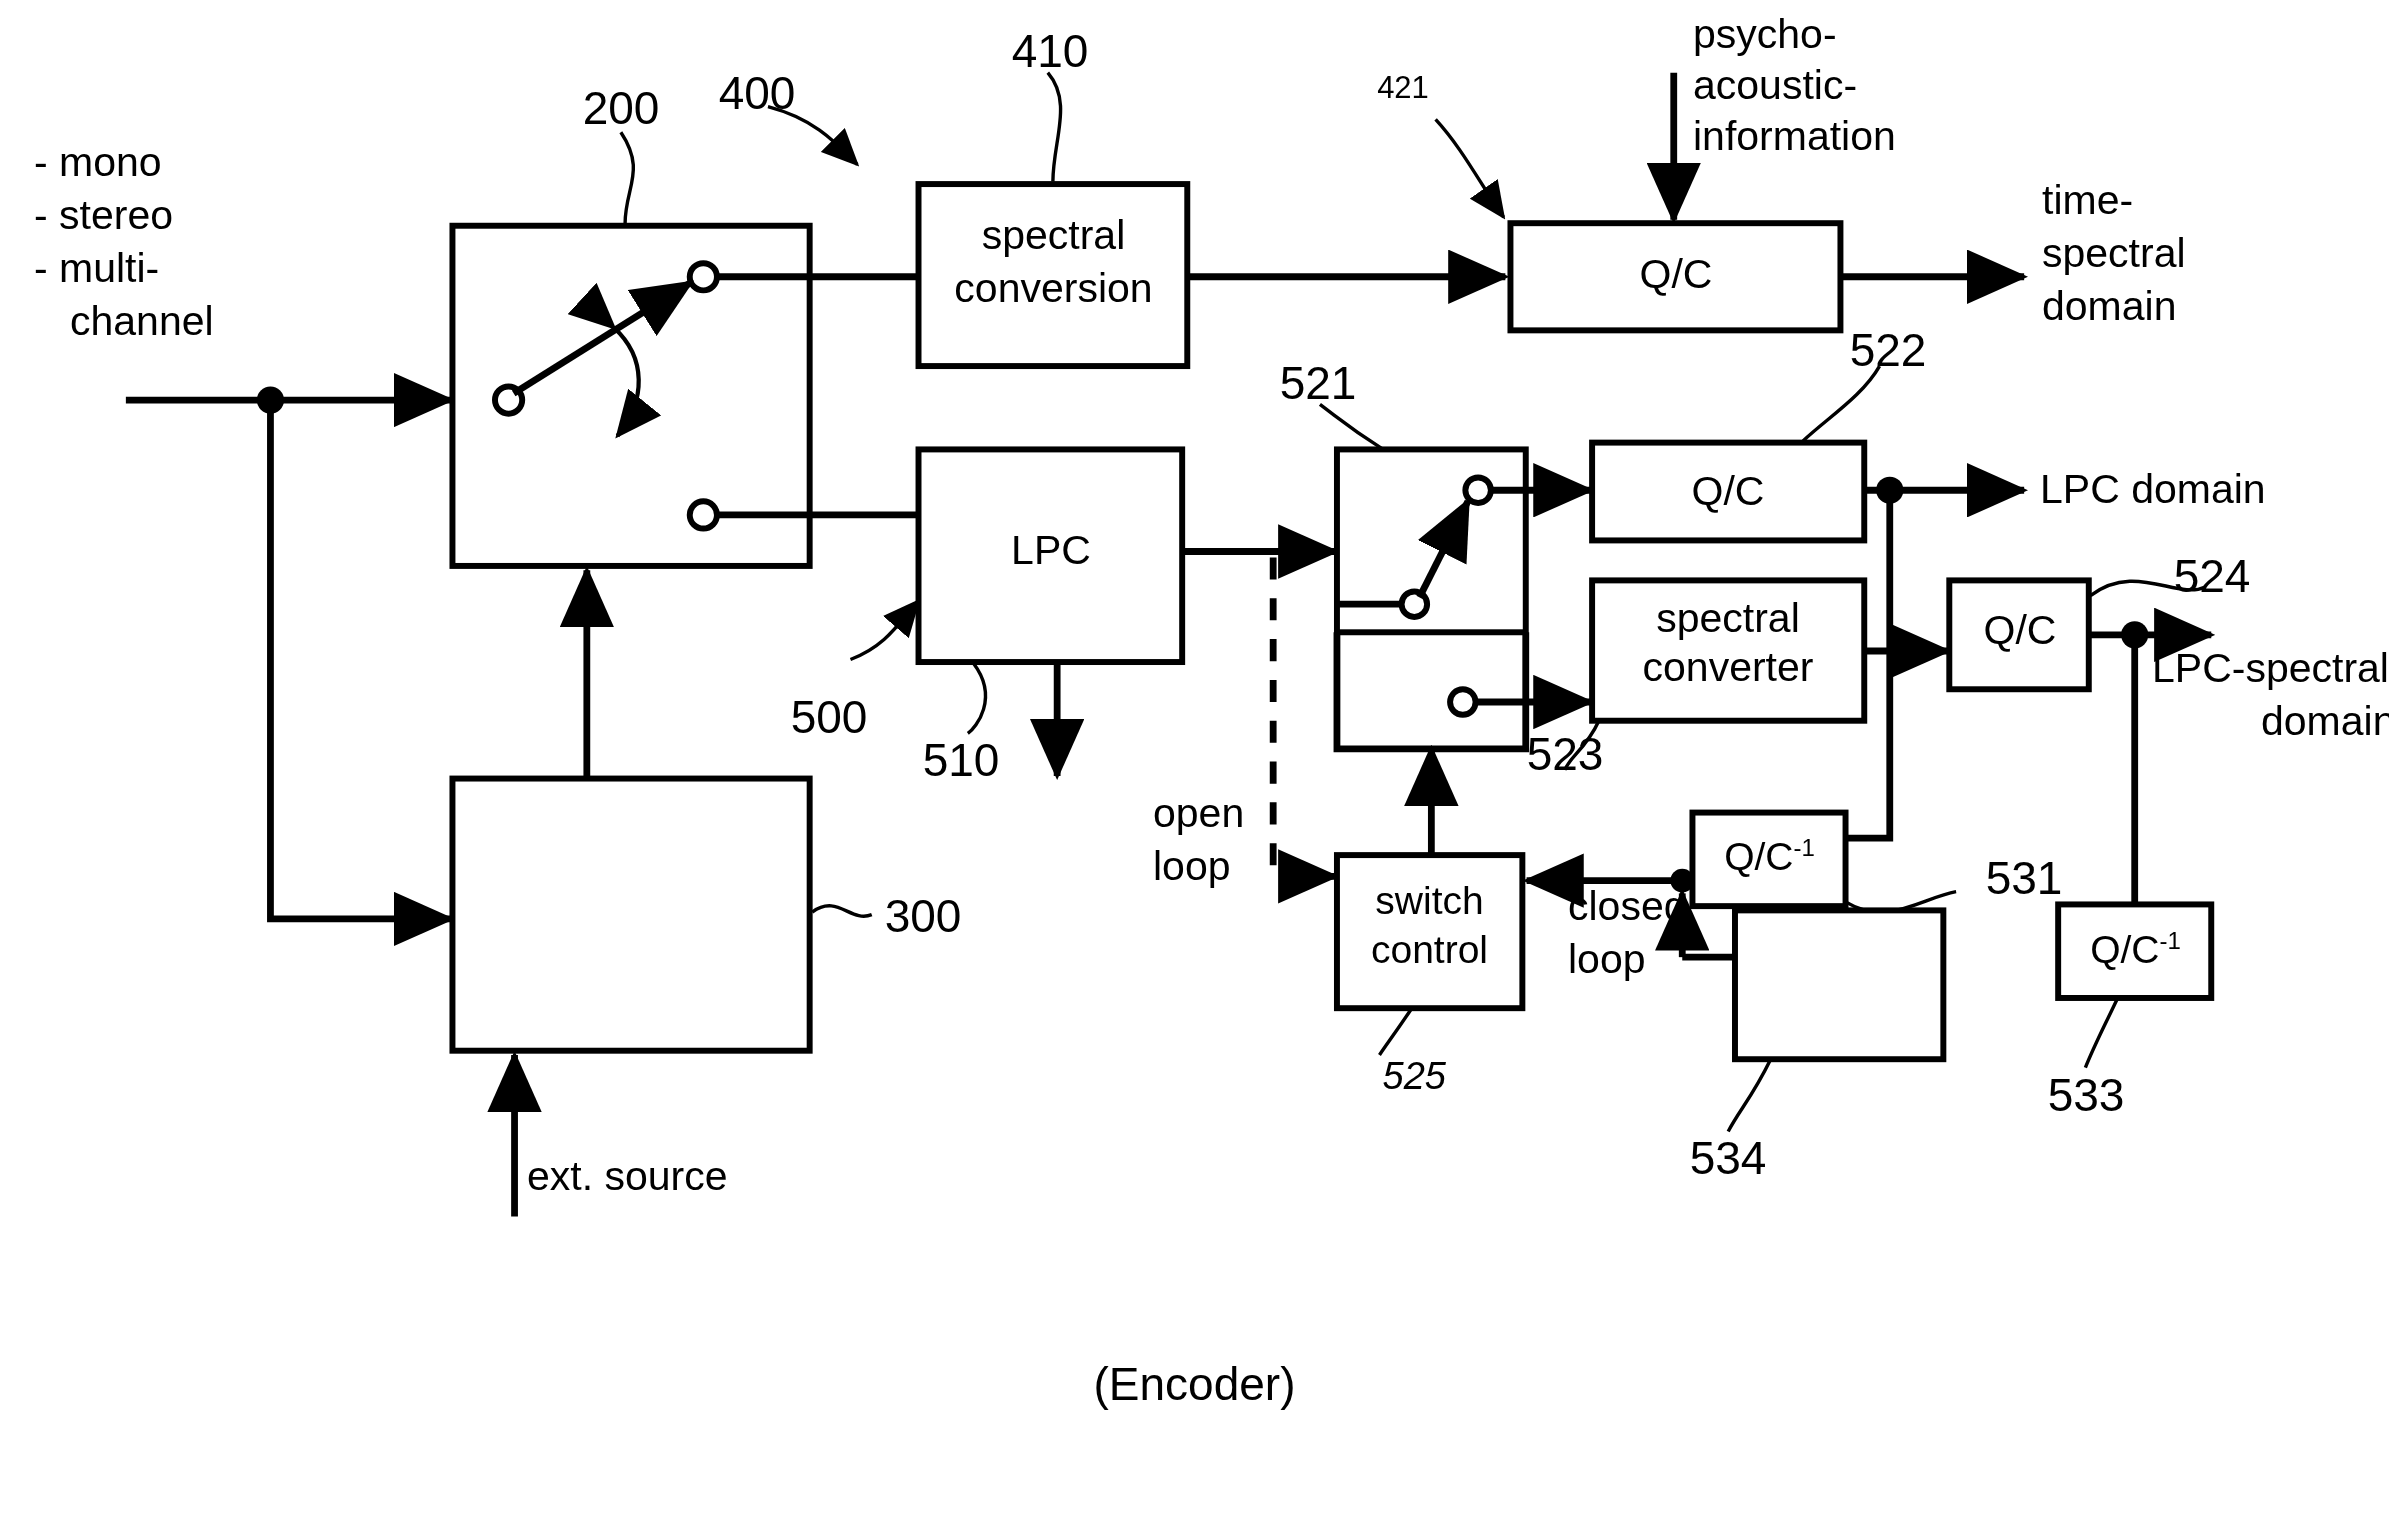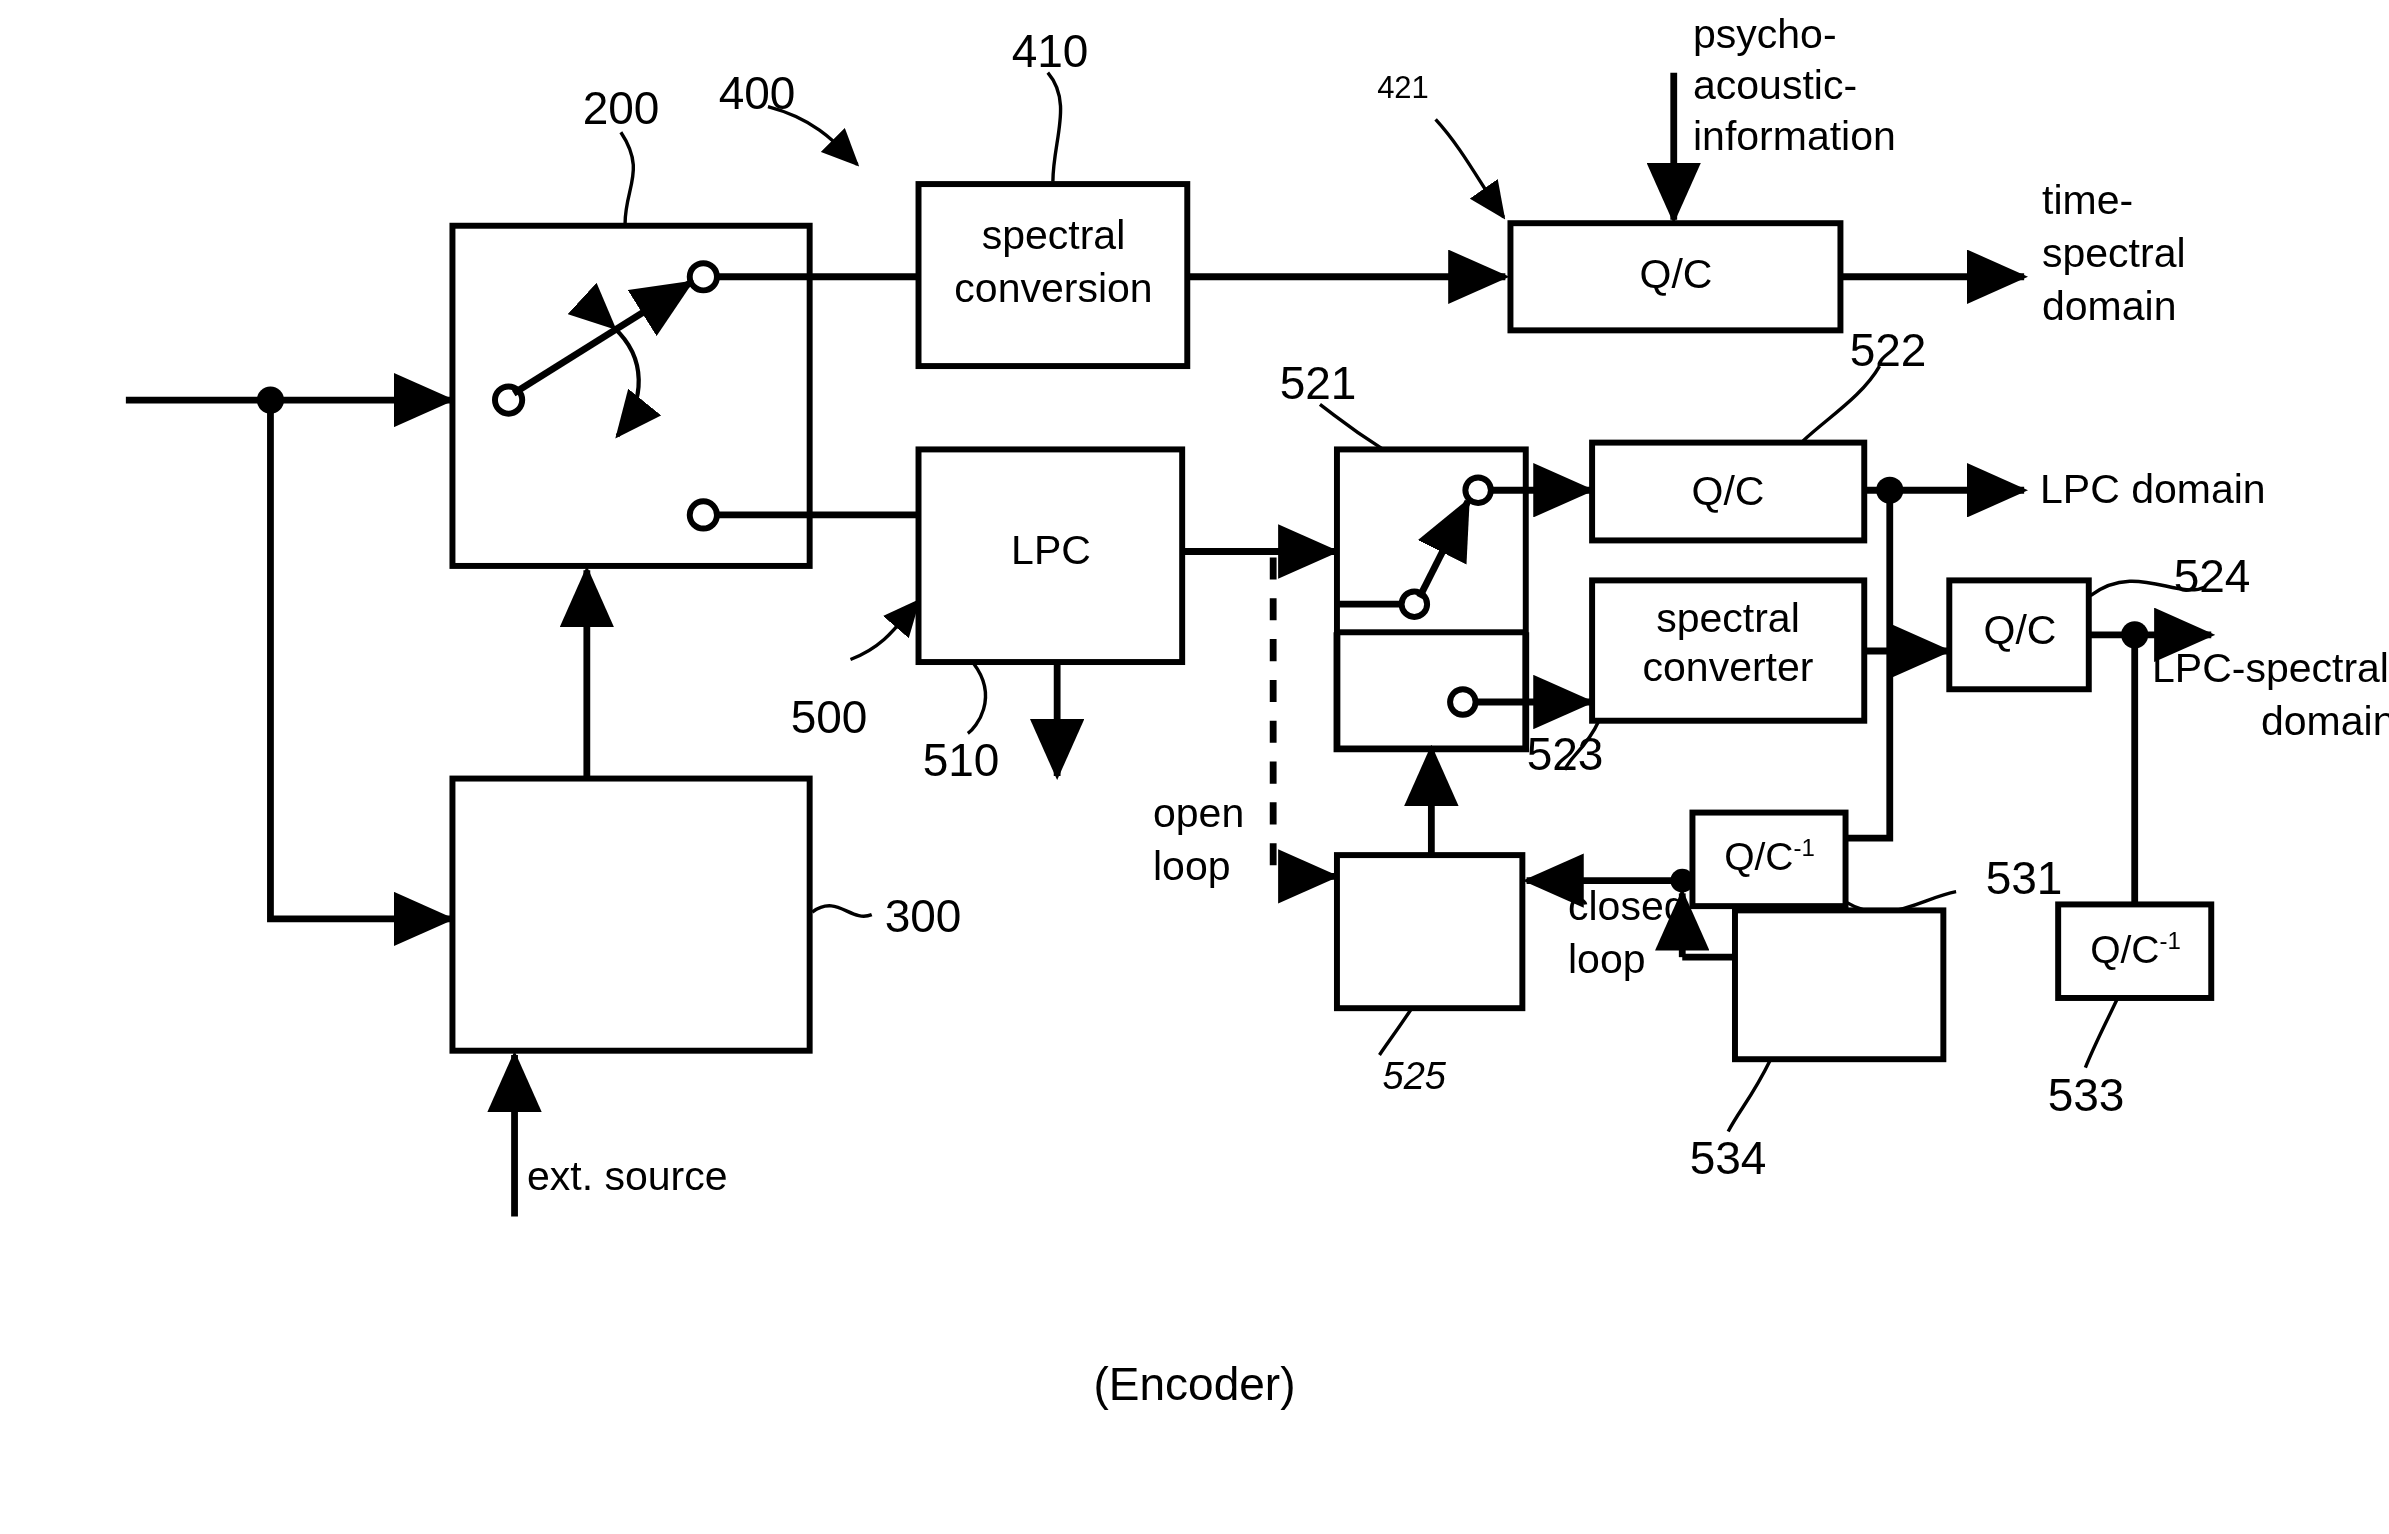--- a/index.html
+++ b/index.html
@@ -198,20 +198,26 @@
 
   <g>
     <rect class="blk" x="2420" y="1063" width="180" height="110"></rect>
   </g>
   <g>
     <path class="lead" d="M2490,1173 C 2470,1215 2462,1230 2452,1255"></path>
   </g>
 
 </svg>
 
+<div style="position:absolute;left:34px;top:136px;font-size:41px;line-height:53px;">
+  <div>- mono</div>
+  <div>- stereo</div>
+  <div>- multi-</div>
+  <div style="padding-left:36px;">channel</div>
+</div>
 
 <div style="position:absolute;left:553px;top:81px;width:136px;text-align:center;font-size:46px;">200</div>
 <div style="position:absolute;left:689px;top:66px;width:136px;text-align:center;font-size:46px;">400</div>
 <div style="position:absolute;left:982px;top:24px;width:136px;text-align:center;font-size:46px;">410</div>
 <div style="position:absolute;left:1335px;top:70px;width:136px;text-align:center;font-size:31px;">421</div>
 <div style="position:absolute;left:1250px;top:356px;width:136px;text-align:center;font-size:46px;">521</div>
 <div style="position:absolute;left:1820px;top:323px;width:136px;text-align:center;font-size:46px;">522</div>
 <div style="position:absolute;left:2144px;top:549px;width:136px;text-align:center;font-size:46px;">524</div>
 <div style="position:absolute;left:761px;top:646px;width:136px;text-align:center;font-size:46px;margin-top:44px;">500</div>
 <div style="position:absolute;left:893px;top:733px;width:136px;text-align:center;font-size:46px;">510</div>
@@ -234,20 +240,24 @@
 
 <div style="position:absolute;left:1592px;top:468px;width:272px;text-align:center;font-size:41px;">Q/C</div>
 
 <div style="position:absolute;left:1592px;top:594px;width:272px;text-align:center;font-size:41px;line-height:49px;">
   <div>spectral</div>
   <div>converter</div>
 </div>
 
 <div style="position:absolute;left:1950px;top:607px;width:140px;text-align:center;font-size:41px;">Q/C</div>
 
+<div style="position:absolute;left:1337px;top:876px;width:185px;text-align:center;font-size:39px;line-height:49px;">
+  <div>switch</div>
+  <div>control</div>
+</div>
 
 <div style="position:absolute;left:1693px;top:834px;width:153px;text-align:center;font-size:39px;"><span>Q/C</span><sup style="font-size:24px;">-1</sup></div>
 
 
 <div style="position:absolute;left:2059px;top:927px;width:153px;text-align:center;font-size:39px;"><span>Q/C</span><sup style="font-size:24px;">-1</sup></div>
 
 <div style="position:absolute;left:1693px;top:8.5px;font-size:41px;line-height:51px;">
   <div>psycho-</div>
   <div>acoustic-</div>
   <div>information</div>

